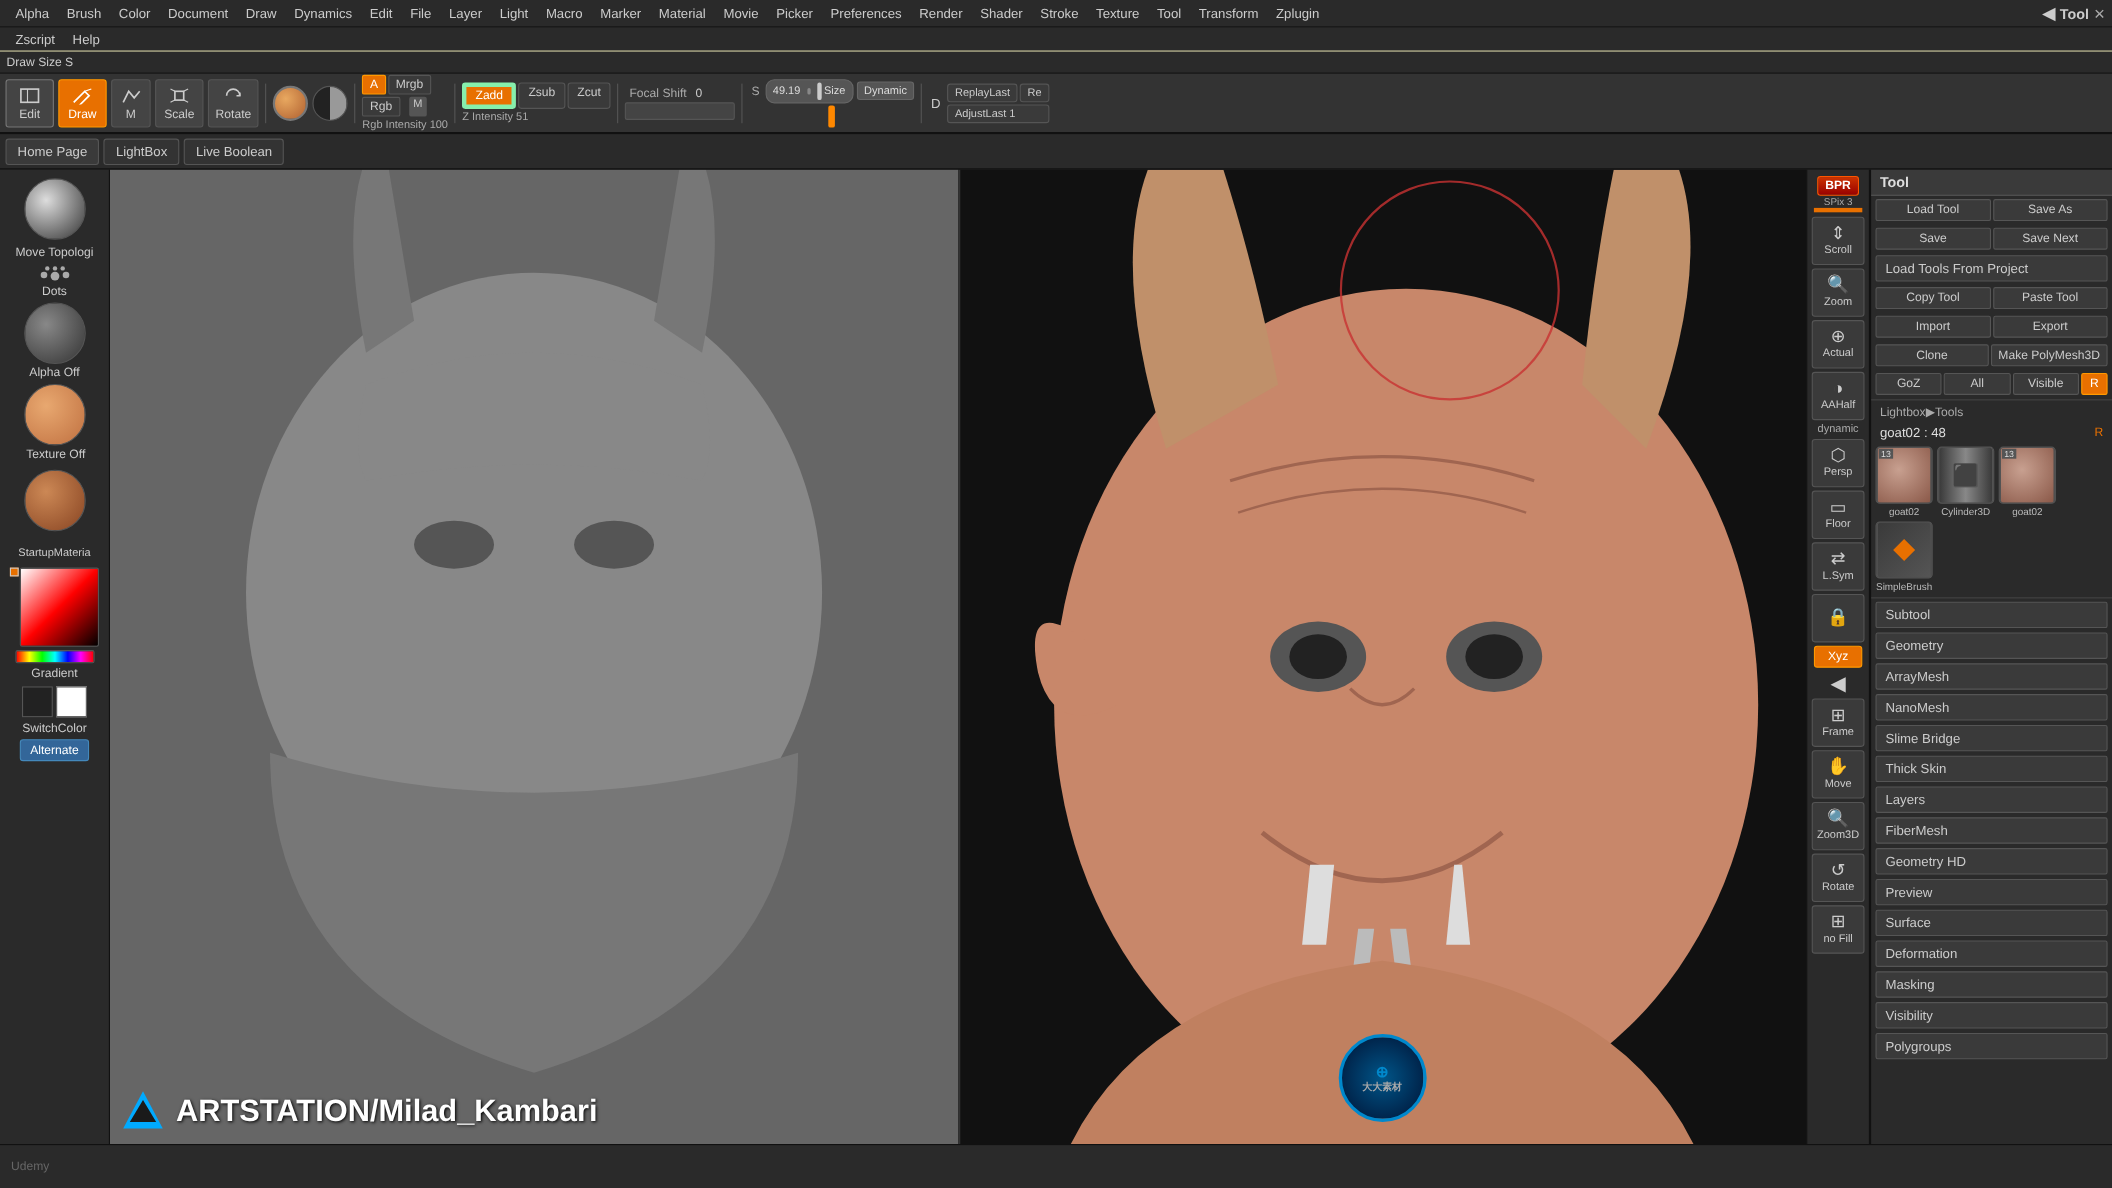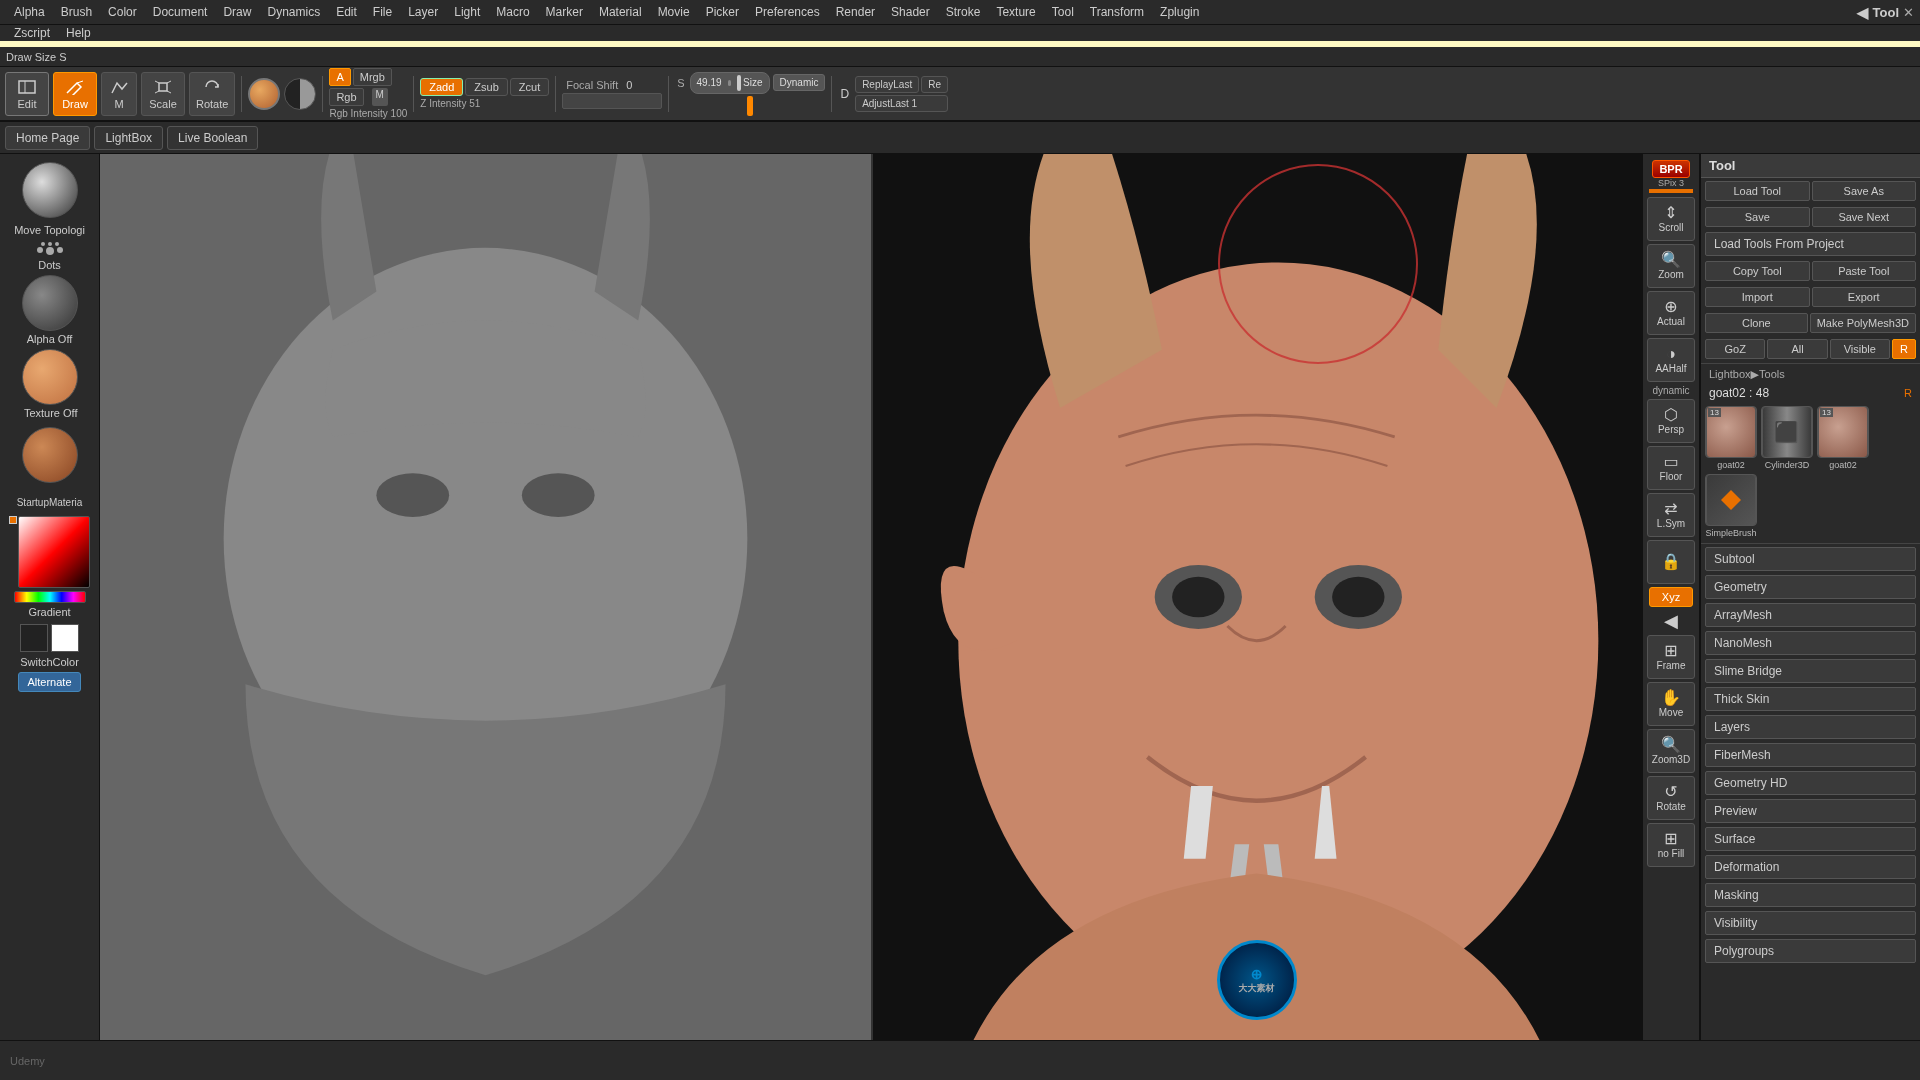--- a/index.html
+++ b/index.html
@@ -41,21 +41,21 @@
       width: 100%;
       height: 22px;
       background: #2a2a2a;
       display: flex;
       align-items: center;
       padding: 0 6px;
       position: absolute;
       top: 25px;
       left: 0;
       z-index: 100;
-      border-bottom: 6px solid #fef9c3;
+      border-bottom: 1px solid #fef9c3;
       text-align: center;
     }
 
     
     #drawsize-row {
       width: 100%;
       height: 20px;
       background: #2a2a2a;
       display: flex;
       align-items: center;
@@ -452,21 +452,21 @@
     .m-badge {
       background: #555;
       border-radius: 2px;
       padding: 1px 4px;
       font-size: 10px;
       color: #ccc;
     }
 
     .zadd-btn {
       background: #e87000;
-      border: 1px solid #86efac;
+      border: 4px solid #86efac;
       border-radius: 3px;
       padding: 2px 8px;
       color: #fff;
       font-size: 11px;
       cursor: pointer;
     }
 
     .zsub-btn {
       background: #3a3a3a;
       border: 1px solid #555;
@@ -971,20 +971,30 @@
     
     
     <div style="position:absolute; bottom:20px; left:50%; transform:translateX(-50%); display:flex; align-items:center; flex-direction:column;">
       <div class="rrcg-logo">
         <div style="font-size:14px; color:#0088cc; font-weight:bold;">⊕</div>
         <div style="font-size:9px; color:#aaa;">大大素材</div>
       </div>
     </div>
   </div>
 
+  <div class="watermark-left">
+    <div class="artstation-logo">
+
+      <svg width="40" height="40" viewBox="0 0 40 40">
+        <polygon points="20,2 38,36 2,36" fill="#00aaff"></polygon>
+        <polygon points="20,10 32,30 8,30" fill="#1a1a1a"></polygon>
+      </svg>
+      <span class="as-text">ARTSTATION/Milad_Kambari</span>
+    </div>
+  </div>
 </div>
 
 <div id="viewport-controls">
 
   <div style="display:flex; flex-direction:column; align-items:center; cursor:pointer;">
     <div class="bpr-btn">BPR</div>
     <span style="font-size:9px; color:#aaa;">SPix 3</span>
     <div style="width:44px; height:4px; background:#e87000; margin:1px 0;"></div>
   </div>
 

